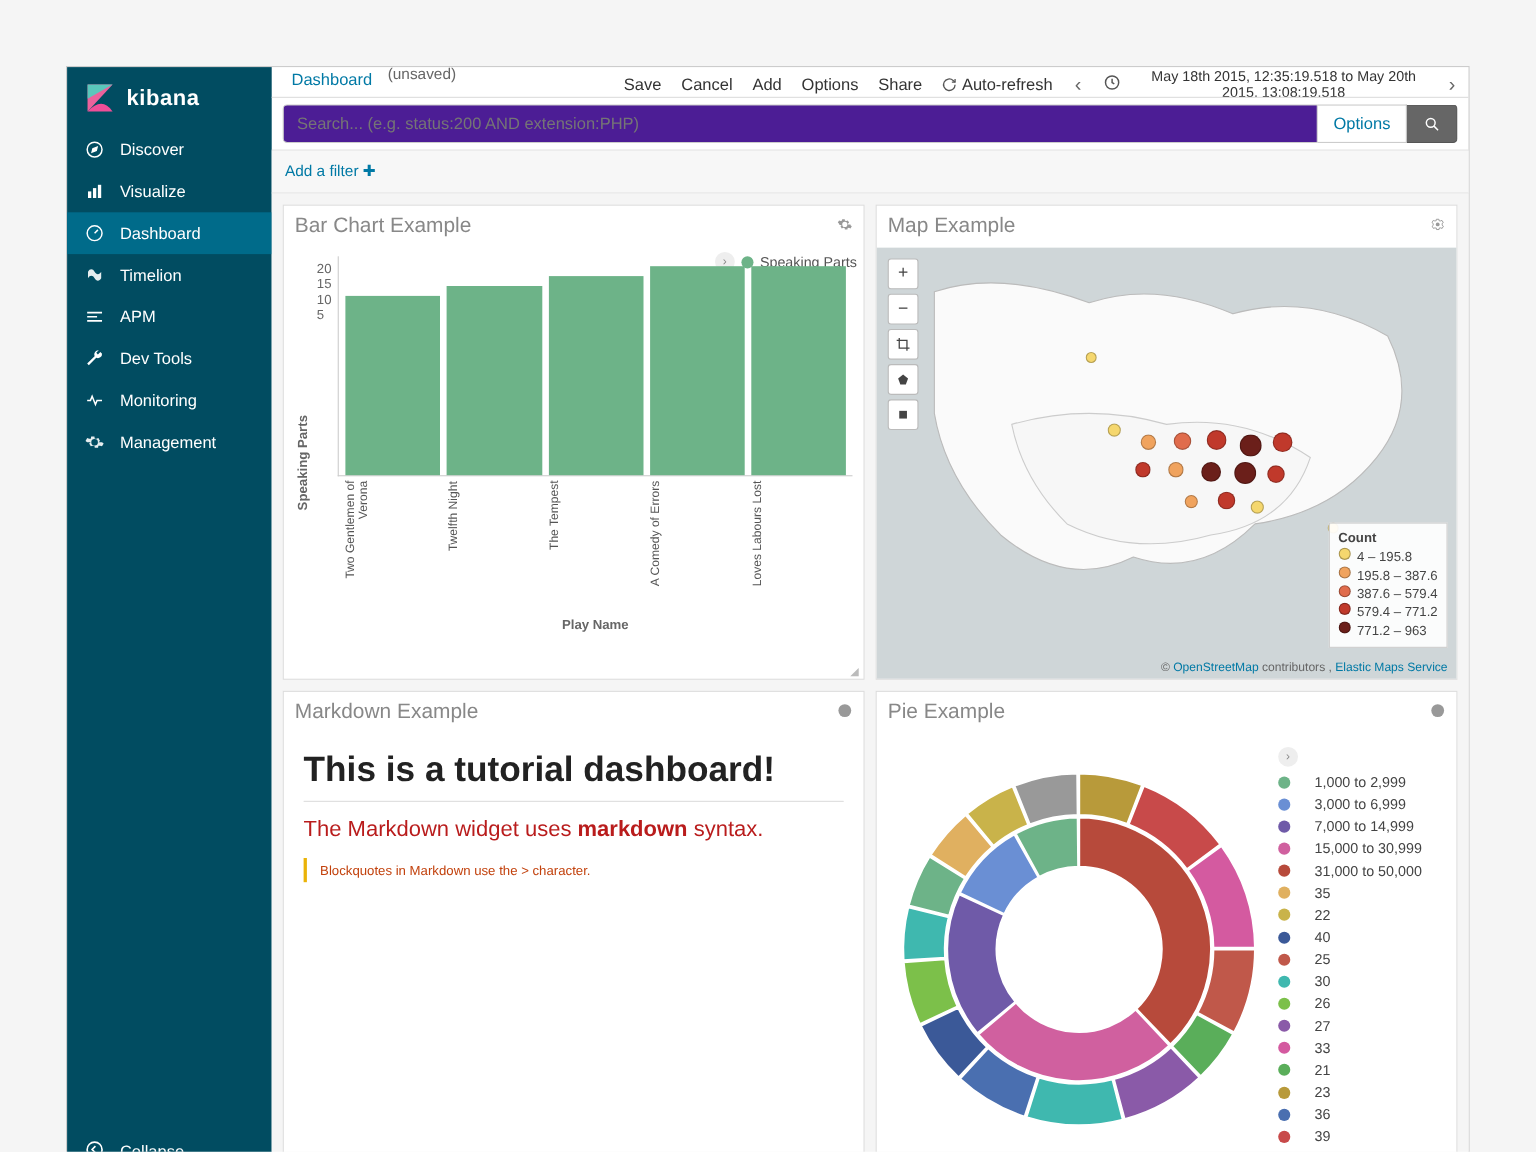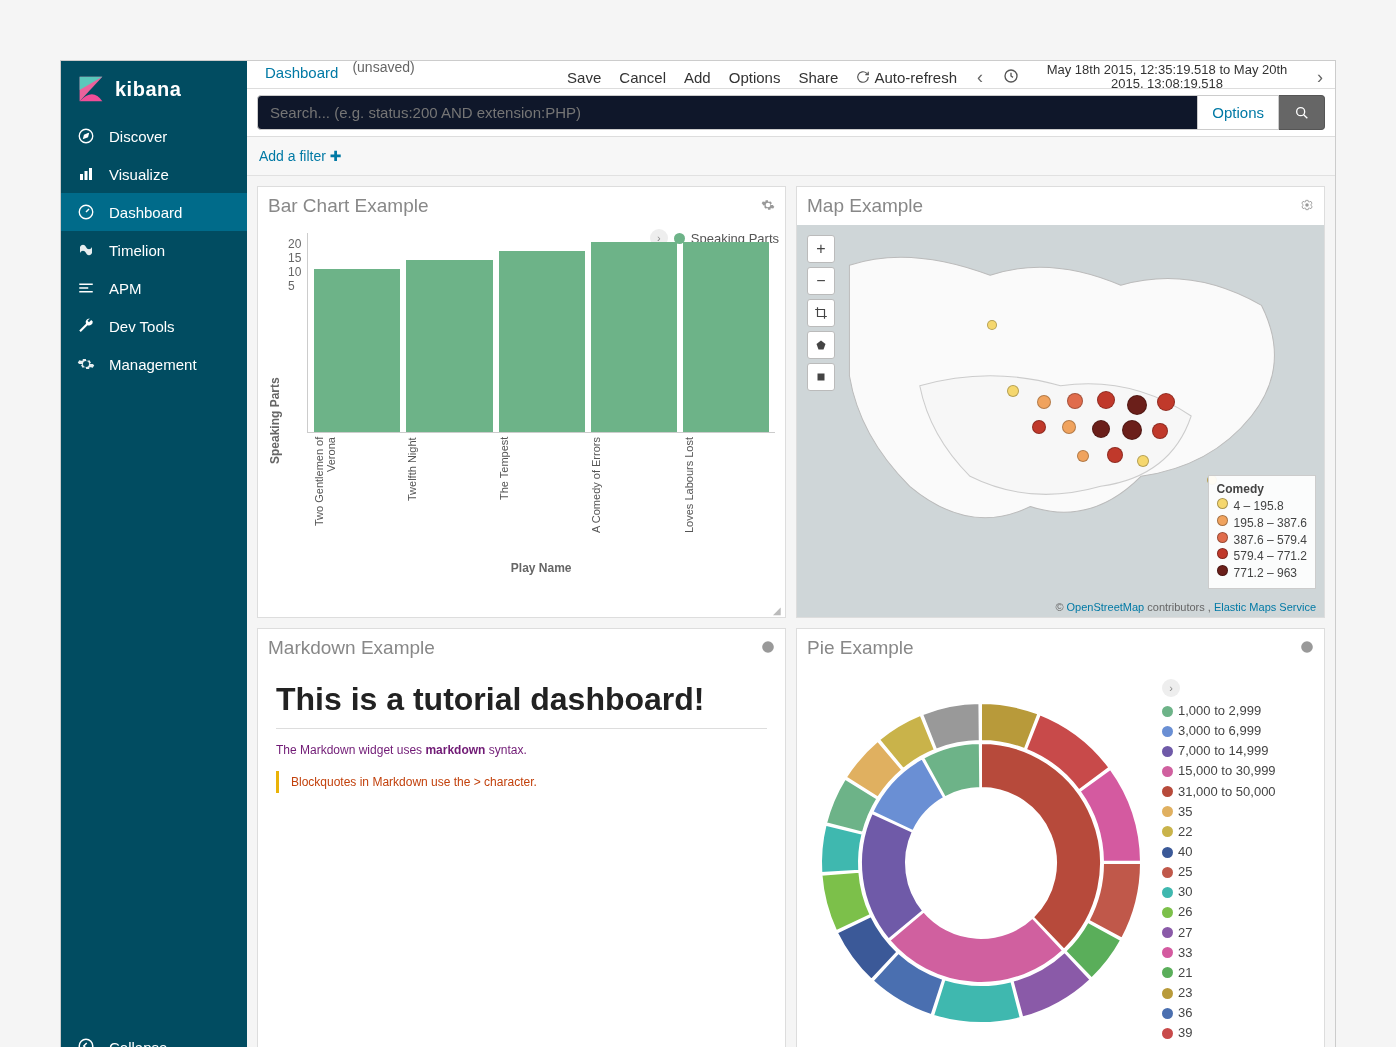--- a/index.html
+++ b/index.html
@@ -18,21 +18,21 @@
 .main{flex:1;display:flex;flex-direction:column;min-width:0}
 .topbar{display:flex;align-items:flex-start;padding:0 10px;border-bottom:1px solid #ddd;height:28px;overflow:hidden}
 .breadcrumb{color:#0079a5;font-size:15px;padding:3px 8px}
 .unsaved{color:#666;font-size:14px;padding:0 6px;margin-top:-2px}
 .top-actions{display:flex;gap:18px;margin-left:auto;align-items:center;font-size:15px;color:#333;padding-top:2px}
 .top-actions span{cursor:pointer}
 .refresh{display:flex;align-items:center;gap:4px;color:#333}
 .ts{color:#333;font-size:13px;line-height:1.1;text-align:center;max-width:260px}
 .chev{font-size:18px;color:#666;cursor:pointer;padding:0 2px}
 .searchrow{display:flex;padding:6px 10px;gap:0;border-bottom:1px solid #ddd}
-.searchbox{flex:1;border:1px solid #ccc;border-radius:4px 0 0 4px;padding:8px 12px;font-size:15px;color:#888;background:#0f172a}
+.searchbox{flex:1;border:1px solid #ccc;border-radius:4px 0 0 4px;padding:8px 12px;font-size:15px;color:#888;background:#4c1d95}
 .searchopt{border:1px solid #ccc;border-left:none;padding:8px 14px;color:#0079a5;font-size:15px;background:#fff;cursor:pointer}
 .searchbtn{background:#666;border:1px solid #555;border-left:none;border-radius:0 4px 4px 0;width:46px;display:flex;align-items:center;justify-content:center;cursor:pointer}
 .filterbar{padding:10px 12px;background:#f7f7f7;border-bottom:1px solid #e1e1e1}
 .addfilter{color:#0079a5;font-size:14px;cursor:pointer}
 .grid{flex:1;display:grid;grid-template-columns:1fr 1fr;grid-template-rows:1fr 1fr;gap:10px;padding:10px;background:#f5f5f5;overflow:hidden}
 .panel{background:#fff;border:1px solid #ddd;display:flex;flex-direction:column;position:relative;min-height:0}
 .panel-head{display:flex;align-items:center;padding:8px 10px;color:#888;font-size:19px}
 .gear{margin-left:auto;color:#aaa;cursor:pointer}
 .panel-body{flex:1;position:relative;min-height:0;overflow:hidden}
 
@@ -55,27 +55,27 @@
 .maplegend{position:absolute;bottom:28px;right:8px;background:rgba(255,255,255,.92);border:1px solid #ccc;padding:6px 8px;font-size:12px;color:#444}
 .maplegend .row{display:flex;align-items:flex-start;gap:6px;line-height:1.4}
 .maplegend .sw{width:11px;height:11px;border-radius:6px;border:1px solid rgba(0,0,0,.3)}
 .attr{position:absolute;bottom:4px;right:8px;font-size:11px;color:#666}
 .attr a{color:#0079a5;text-decoration:none}
 .mapdots{position:absolute;top:140px;left:180px}
 .mapdots .d{position:absolute;border-radius:50%;border:1px solid rgba(0,0,0,.25)}
 
 .md{padding:14px 18px}
 .md h1{font-size:32px;font-weight:600;color:#222;border-bottom:1px solid #ddd;padding-bottom:10px;margin-bottom:14px}
-.md p{font-size:12px;color:#701a75;margin-bottom:14px}
+.md p{font-size:20px;color:#b91c1c;margin-bottom:14px}
 .md blockquote{border-left:3px solid #eab308;padding:4px 12px;color:#c2410c;font-size:12px}
 
 .piewrap{position:absolute;inset:6px;display:flex}
 .piecanvas{flex:1;position:relative}
 .pielegend{width:160px;font-size:13px;color:#444;padding:6px 4px;overflow:hidden}
-.pielegend .row{display:flex;align-items:center;gap:5px;line-height:1.55}
+.pielegend .row{display:flex;align-items:center;gap:22px;line-height:1.55}
 .pielegend .chevc{width:18px;height:18px;border-radius:9px;background:#eee;color:#888;display:inline-flex;align-items:center;justify-content:center;font-size:11px;margin-bottom:4px}
 .donut{position:absolute;top:50%;left:50%;transform:translate(-50%,-50%)}
 .resize{position:absolute;bottom:2px;right:2px;width:10px;height:10px;color:#bbb;font-size:10px}
 </style>
 </head>
 <body>
 
 <div class="frame">
   <div class="sidebar">
     <div class="logo">
@@ -136,20 +136,28 @@
           </span>
           <span>APM</span>
         </div>
         <div class="nav-item">
           <span class="ico">
             <svg width="18" height="18" viewBox="0 0 24 24" fill="#fff">
               <path d="M21 6a5 5 0 0 1-7 5L5 20l-2-2 9-9a5 5 0 0 1 5-7l-3 3 2 2 3-3z"></path>
             </svg>
           </span>
           <span>Dev Tools</span>
+        </div>
+        <div class="nav-item">
+          <span class="ico">
+            <svg width="18" height="18" viewBox="0 0 24 24" fill="none" stroke="#fff" stroke-width="1.8">
+              <path d="M3 12h4l2-5 4 10 2-5h6"></path>
+            </svg>
+          </span>
+          <span>Monitoring</span>
         </div>
         <div class="nav-item">
           <span class="ico">
             <svg width="18" height="18" viewBox="0 0 24 24" fill="#fff">
               <path d="M12 8a4 4 0 1 0 0 8 4 4 0 0 0 0-8zm9 4l2 1.6-2 3.4-2.4-.8-2 .1-.4 2.5h-4l-.4-2.5-2-.1-2.4.8-2-3.4 2-1.6L3 12l-2-1.6 2-3.4 2.4.8 2-.1.4-2.5h4l.4 2.5 2 .1 2.4-.8 2 3.4-2 1.6z" opacity=".9"></path>
             </svg>
           </span>
           <span>Management</span>
         </div>
       </div>
@@ -306,21 +314,21 @@
                     <polygon points="12 3 21 10 17 21 7 21 3 10"></polygon>
                   </svg>
               </div>
               <div class="mapbtn">
                 <svg width="12" height="12" viewBox="0 0 24 24" fill="#444">
                     <rect x="5" y="5" width="14" height="14"></rect>
                   </svg>
               </div>
             </div>
             <div class="maplegend">
-              <div style="font-weight:700;margin-bottom:2px">Comedy</div>
+              <div style="font-weight:700;margin-bottom:2px">Count</div>
               <div id="maplegend-rows">
                   <div class="row">
                     <span class="sw" style="background:#f5d76e"></span>
                     <span>4 – 195.8</span>
                   </div>
                   <div class="row">
                     <span class="sw" style="background:#f0a35e"></span>
                     <span>195.8 – 387.6</span>
                   </div>
                   <div class="row">

